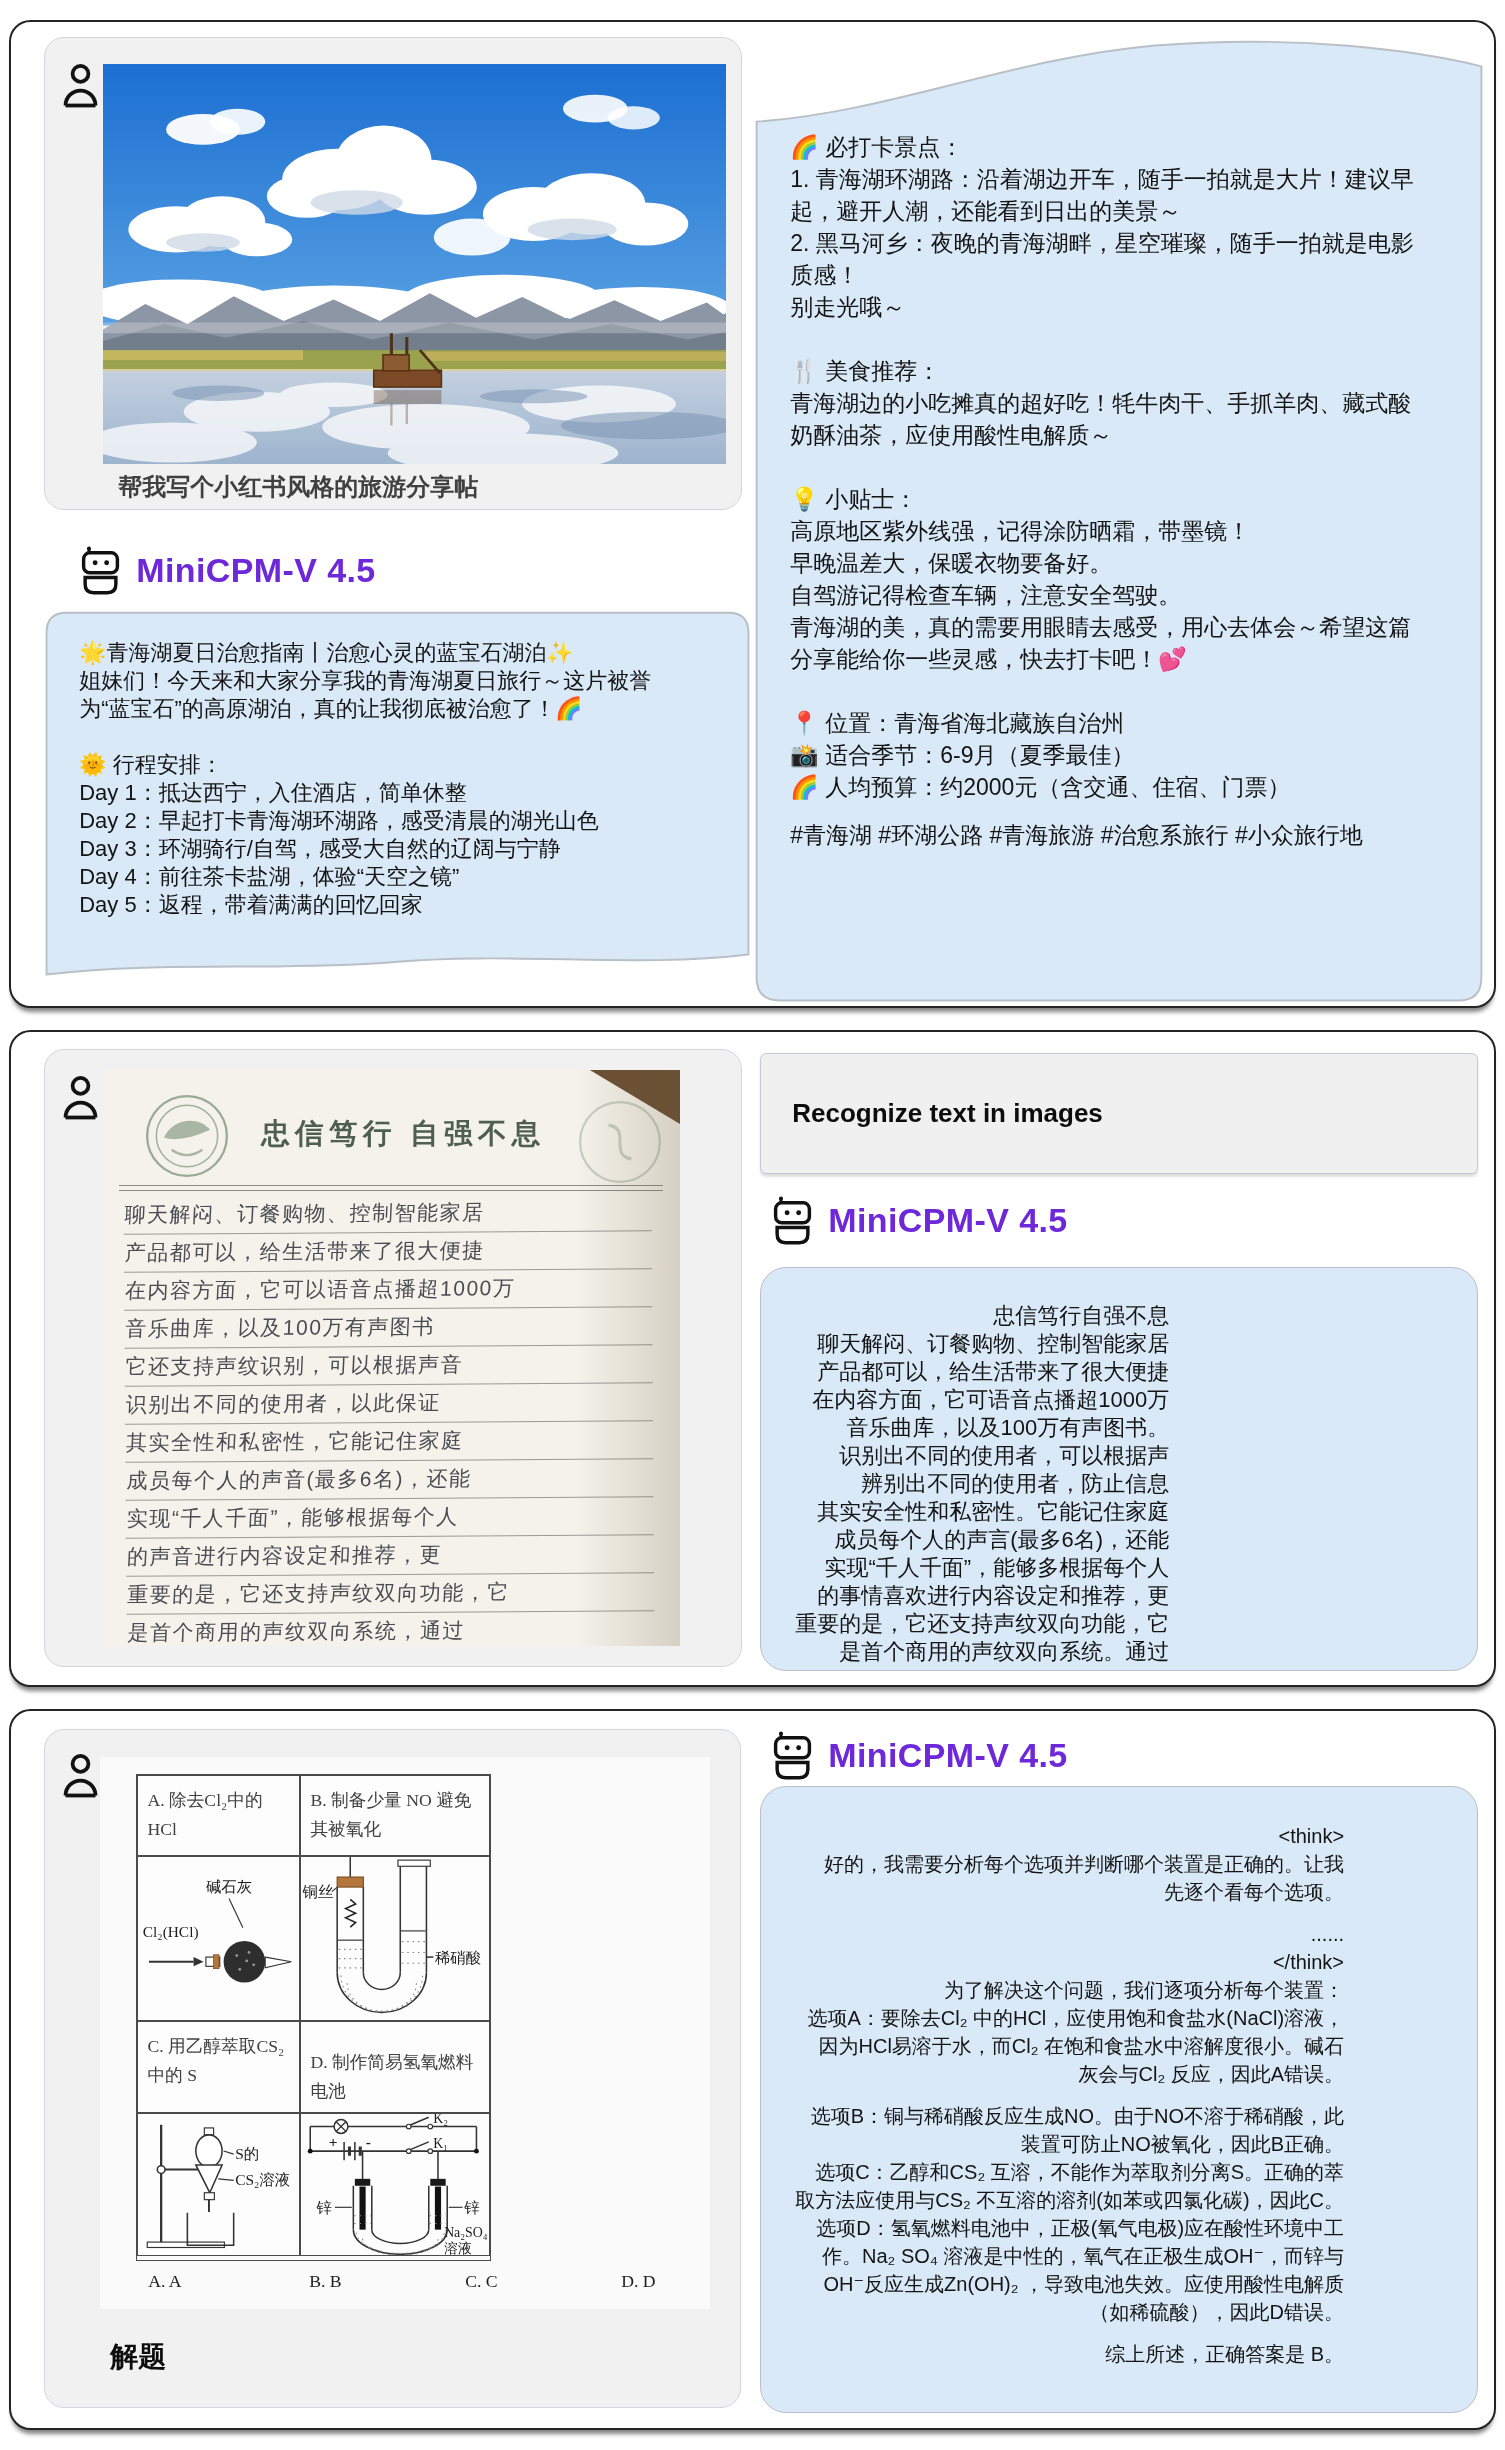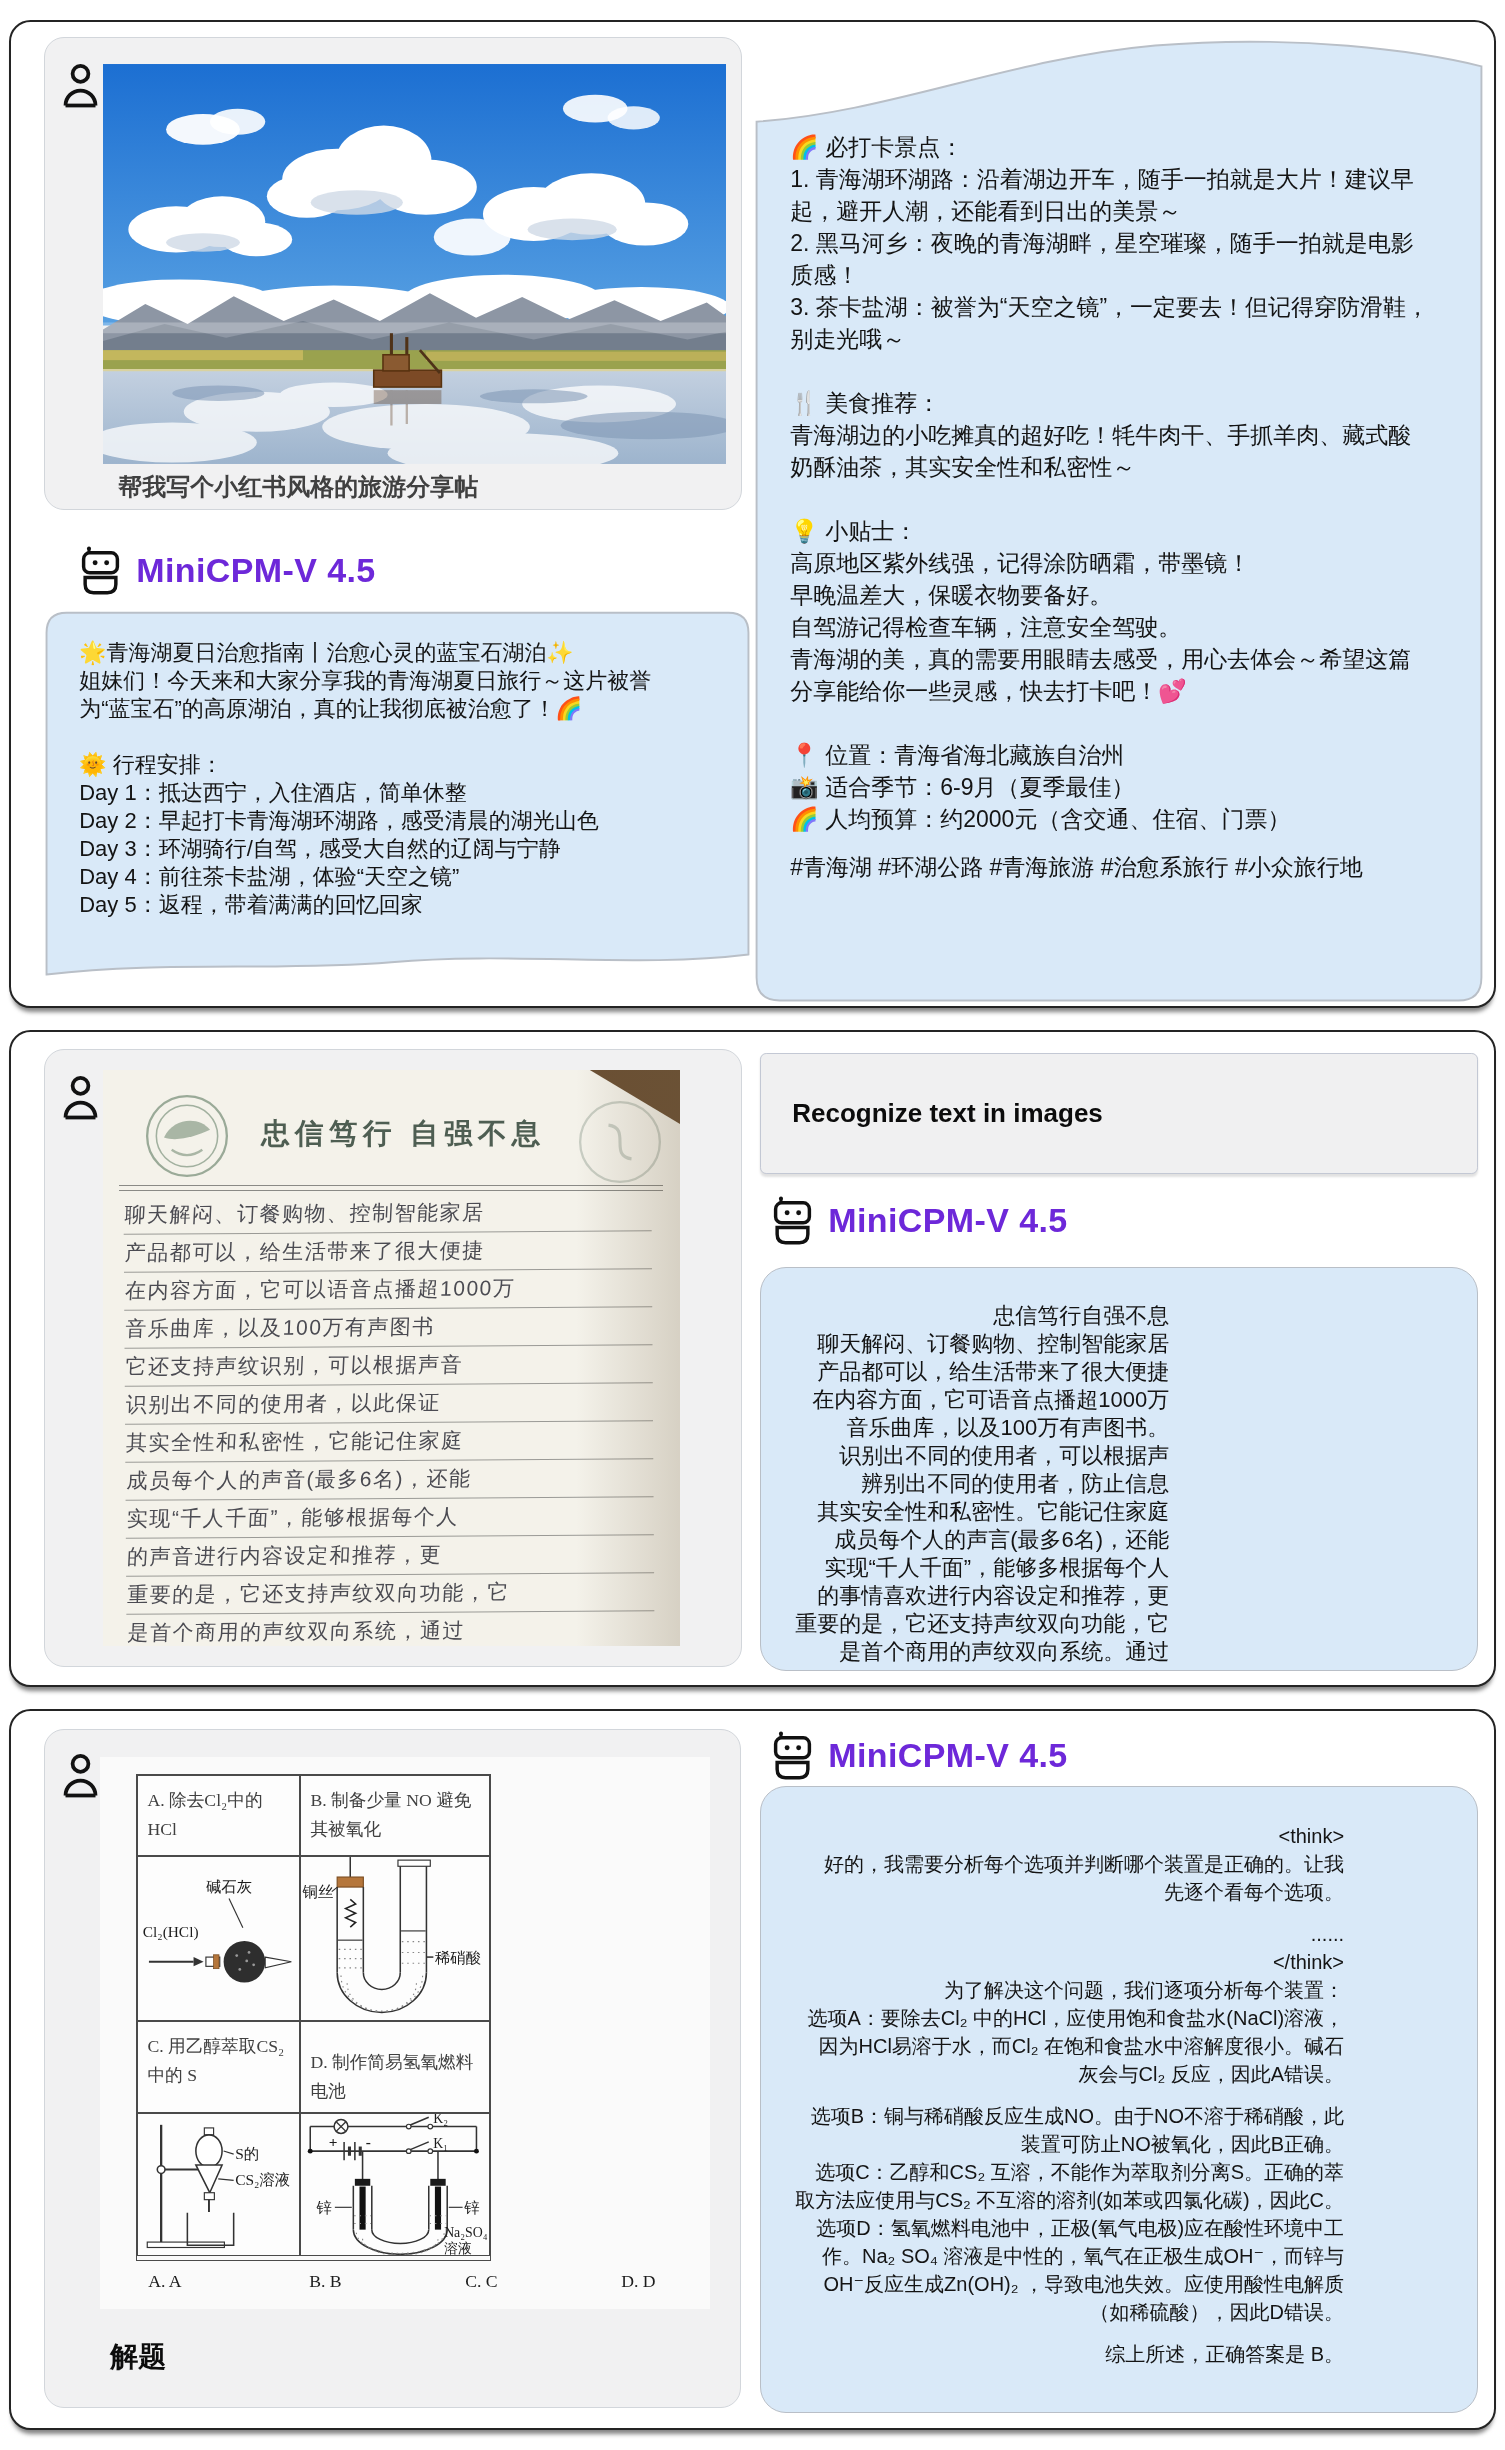--- a/index.html
+++ b/index.html
@@ -209,27 +209,26 @@
     <div class="wavy wb-right">
       <svg class="shape" width="728" height="968" viewBox="0 0 946 1258">
         <path d="M2,114 C 175,102 330,32 520,15 C 705,0 862,22 944,42 V1226 Q944,1256 914,1256 H32 Q2,1256 2,1226 Z" fill="#d9e9f8" stroke="#b9bfc7" stroke-width="2.5"></path>
       </svg>
       <div class="content">
           <div class="mline">🌈 必打卡景点：</div>
           <div class="mline">1. 青海湖环湖路：沿着湖边开车，随手一拍就是大片！建议早</div>
           <div class="mline">起，避开人潮，还能看到日出的美景～</div>
           <div class="mline">2. 黑马河乡：夜晚的青海湖畔，星空璀璨，随手一拍就是电影</div>
           <div class="mline">质感！</div>
-          <div class="mline">3. 茶卡盐湖：被誉为“天空之镜”，一定要去！但记得穿防滑鞋，</div>
           <div class="mline">别走光哦～</div>
           <div class="mline blank">&nbsp;</div>
           <div class="mline blank">&nbsp;</div>
           <div class="mline">🍴 美食推荐：</div>
           <div class="mline">青海湖边的小吃摊真的超好吃！牦牛肉干、手抓羊肉、藏式酸</div>
-          <div class="mline">奶酥油茶，其实安全性和私密性～</div>
+          <div class="mline">奶酥油茶，应使用酸性电解质～</div>
           <div class="mline blank">&nbsp;</div>
           <div class="mline blank">&nbsp;</div>
           <div class="mline">💡 小贴士：</div>
           <div class="mline">高原地区紫外线强，记得涂防晒霜，带墨镜！</div>
           <div class="mline">早晚温差大，保暖衣物要备好。</div>
           <div class="mline">自驾游记得检查车辆，注意安全驾驶。</div>
           <div class="mline">青海湖的美，真的需要用眼睛去感受，用心去体会～希望这篇</div>
           <div class="mline">分享能给你一些灵感，快去打卡吧！💕</div>
           <div class="mline blank">&nbsp;</div>
           <div class="mline blank">&nbsp;</div>

